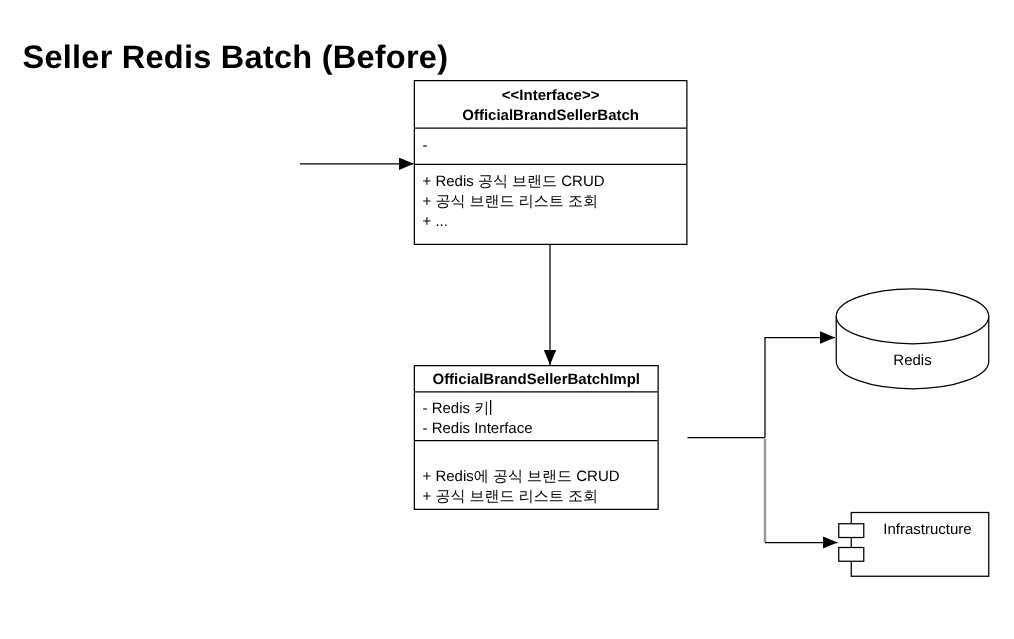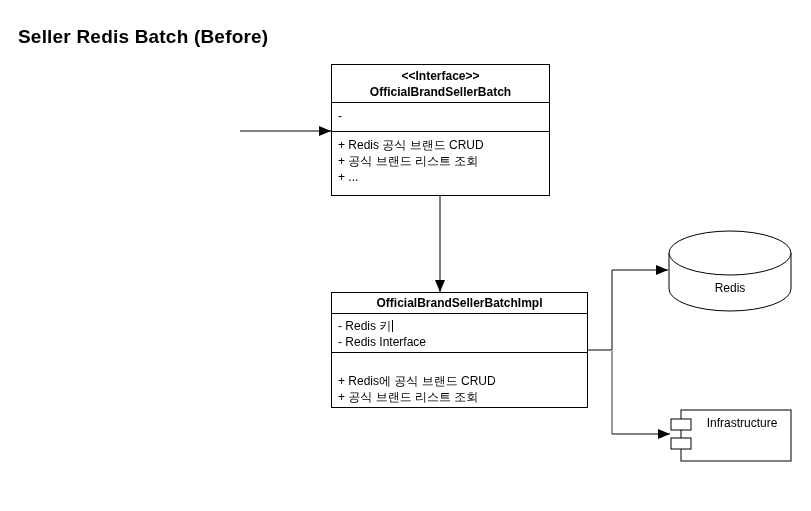--- a/index.html
+++ b/index.html
@@ -6,21 +6,21 @@
   #canvas{
     position:relative;
     width:811px;height:511px;
     background:#ffffff;
     font-family:"Liberation Sans", sans-serif;
     color:#000;
     overflow:hidden;
   }
   #diagram-title{
     position:absolute;left:18px;top:13px;
-    font-size:19px;font-weight:bold;letter-spacing:0.2px;
+    font-size:26px;font-weight:bold;letter-spacing:0.2px;
     white-space:nowrap;
   }
   svg{position:absolute;left:0;top:0;}
   .uml-box{
     position:absolute;background:#fff;border:1px solid #000;
     box-sizing:border-box;display:flex;flex-direction:column;
     font-size:12px;line-height:16px;
   }
   .uml-header{
     display:flex;flex-direction:column;justify-content:center;
@@ -93,21 +93,21 @@
     <div class="uml-section fields" style="height:29px;">
       <div class="line">-</div>
     </div>
     <div class="uml-section methods">
       <div class="line">+ Redis 공식 브랜드 CRUD</div>
       <div class="line">+ 공식 브랜드 리스트 조회</div>
       <div class="line">+ ...</div>
     </div>
   </div>
 
-  <div class="uml-box" style="left:331px;top:292px;width:257px;height:116px;">
+  <div class="uml-box" style="left:331px;top:292px;width:196px;height:116px;">
     <div class="uml-header" style="height:20px;">OfficialBrandSellerBatchImpl</div>
     <div class="uml-section fields" style="height:39px;padding-top:4px;">
       <div class="line"><span>- Redis 키</span><span class="caret"></span></div>
       <div class="line">- Redis Interface</div>
     </div>
     <div class="uml-section methods" style="padding-top:20px;">
       <div class="line">+ Redis에 공식 브랜드 CRUD</div>
       <div class="line">+ 공식 브랜드 리스트 조회</div>
       <div class="line">+ ...</div>
     </div>

